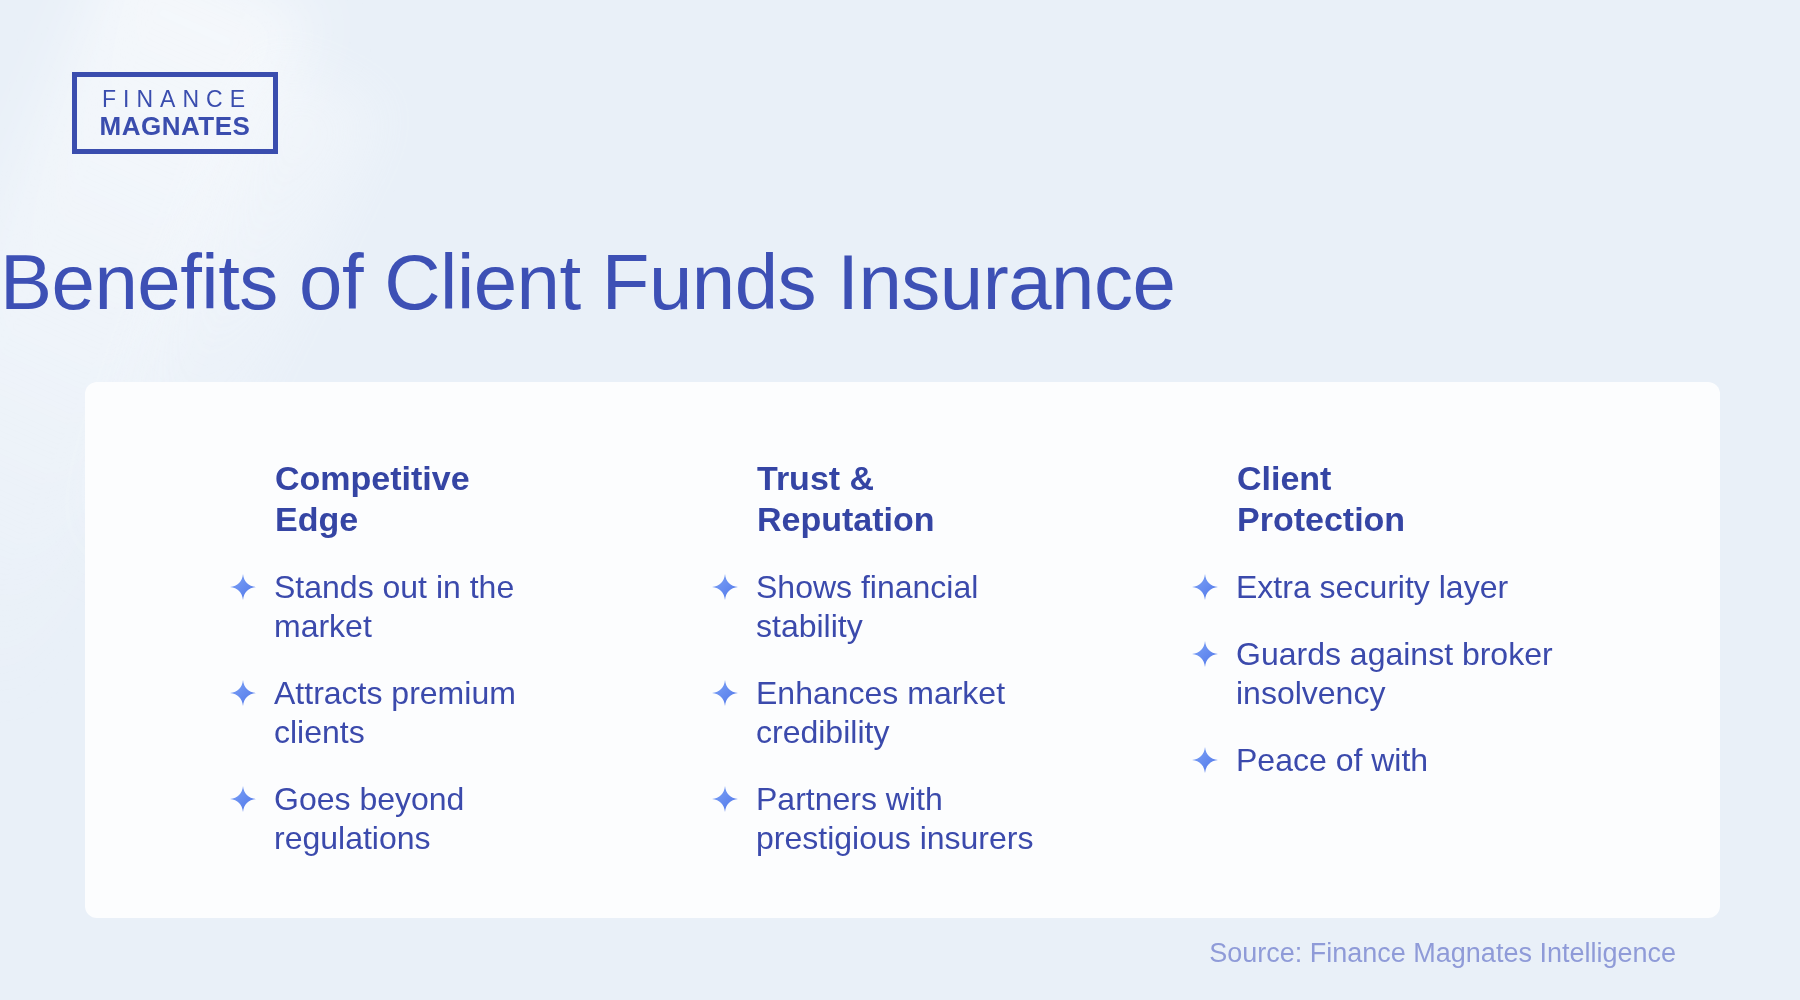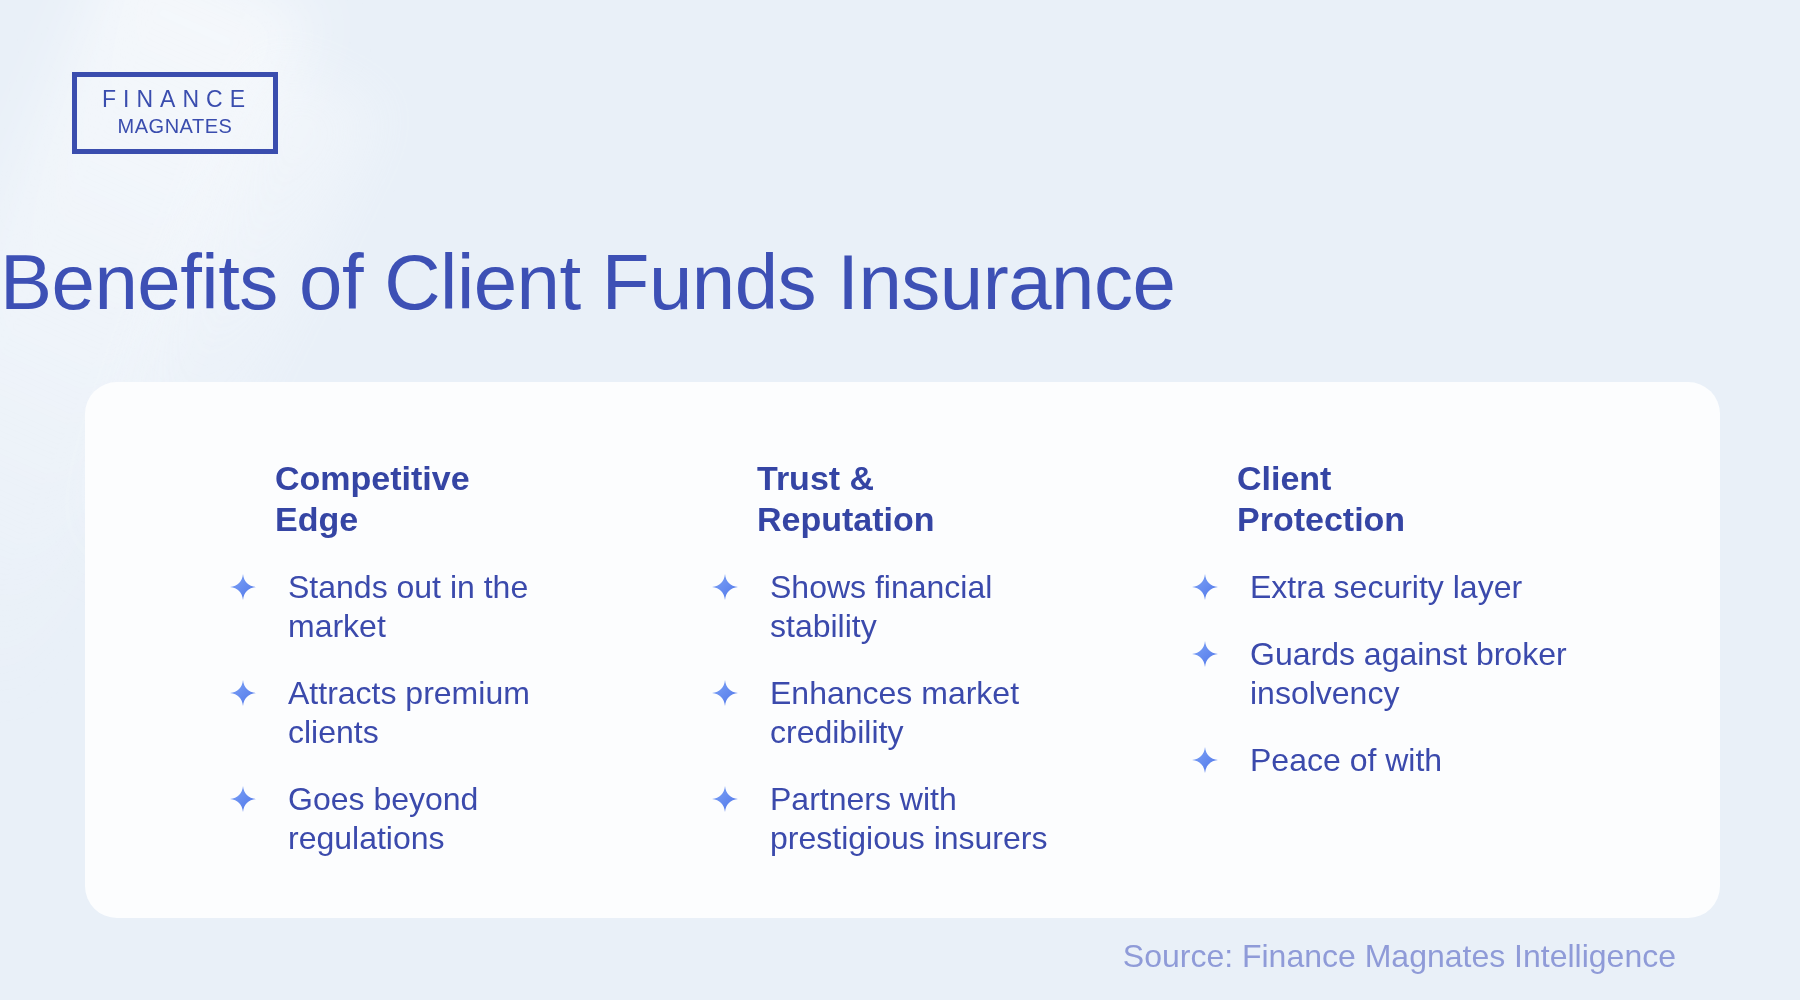--- a/index.html
+++ b/index.html
@@ -31,75 +31,75 @@
     display: flex; flex-direction: column;
     align-items: center; justify-content: center;
   }
   .logo-top {
     font-size: 23px; font-weight: 400;
     letter-spacing: 7px; text-indent: 4px;
     color: var(--logo-color, #3a4dae);
     line-height: 26px;
   }
   .logo-bottom {
-    font-size: 20px; font-weight: 400;
+    font-size: 26px; font-weight: 700;
     letter-spacing: 0.5px;
     color: var(--logo-color, #3a4dae);
     line-height: 28px;
   }
 
   
   .title {
     position: absolute;
     left: 0; top: 237px; width: 100%;
     font-size: 78px; font-weight: 400;
     letter-spacing: -0.5px;
     color: var(--title-color, #3d50b5);
   }
 
   
   .card {
     position: absolute;
     left: 85px; top: 382px;
     width: 1635px; height: 536px;
     background: var(--card-color, #fcfdfe);
-    border-radius: 32px;
+    border-radius: 12px;
   }
 
   .col { position: absolute; top: 76px; width: 460px; }
   .col-1 { left: 145px; }
   .col-2 { left: 627px; }
   .col-3 { left: 1107px; }
 
   .col-header {
     margin-left: 45px;
     font-size: 34px; font-weight: 700;
     line-height: 41px;
     color: var(--header-color, #3545a4);
     white-space: pre-line;
   }
 
   .bullets { margin-top: 28px; list-style: none; }
   .bullet {
     display: flex; align-items: flex-start;
-    gap: 32px;
+    gap: 18px;
     margin-bottom: 28px;
   }
   .bullet-text {
     font-size: 32px; line-height: 39px;
     color: var(--body-color, #3b4aac);
     white-space: pre-line;
   }
   .sparkle { flex: none; width: 26px; height: 26px; margin-top: 6px; }
 
   
   .source {
     position: absolute;
     right: 124px; top: 938px;
-    font-size: 32px;
+    font-size: 27px;
     color: var(--source-color, #8f9bd8);
   }
 
   .defs-svg { position: absolute; width: 0; height: 0; }
 </style>
 </head>
 <body>
 
 <svg class="defs-svg" aria-hidden="true">
   <defs>

